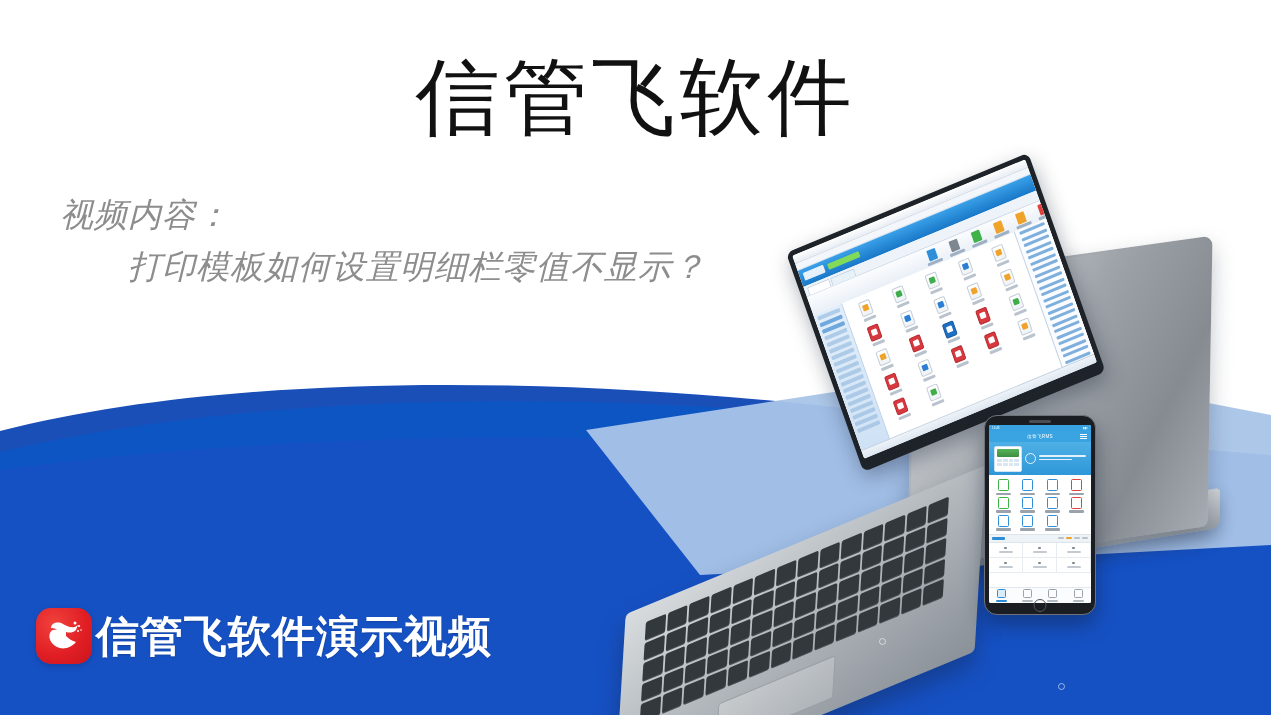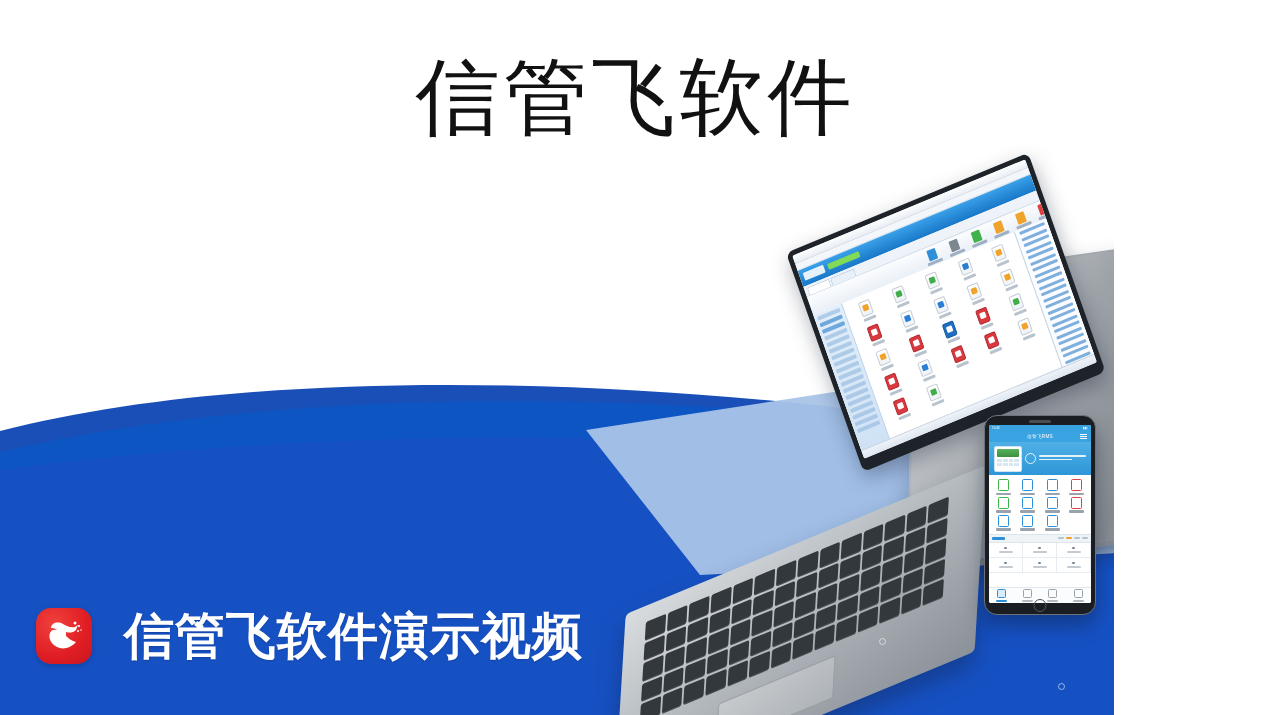--- a/index.html
+++ b/index.html
@@ -2,21 +2,21 @@
 <html><head>
 <meta charset="utf-8">
 <style>
   html,body{margin:0;padding:0;}
   body{
     width:1271px;height:715px;
     background:#ffffff;
     font-family:"Liberation Sans","DejaVu Sans",sans-serif;
     overflow:hidden;
   }
-  .slide{position:relative;width:1114px;height:715px;overflow:hidden;background:#fff;}
+  .slide{position:relative;width:1271px;height:715px;overflow:hidden;background:#fff;}
 
   
   .wave-layer{position:absolute;left:0;top:0;width:1271px;height:715px;}
   .wave-svg{position:absolute;left:0;top:0;}
 
   
   .title{
     position:absolute;left:0;top:52px;width:1271px;
     text-align:center;
     font-family:"Liberation Serif","DejaVu Serif",serif;
@@ -180,22 +180,22 @@
   .brand-logo{
     width:56px;height:56px;border-radius:15px;
     background:radial-gradient(circle at 32% 28%,#f0413c 0%,#e01e24 58%,#c8161c 100%);
     position:relative;flex:0 0 auto;
     box-shadow:0 2px 6px rgba(0,0,0,.18);
   }
   .brand-logo .bird{
     position:absolute;left:9px;top:11px;width:38px;height:34px;
   }
   .brand-name{
-    margin-left:32px;
-    font-size:50px;line-height:46px;font-weight:bold;color:#ffffff;
+    margin-left:4px;
+    font-size:43px;line-height:46px;font-weight:bold;color:#ffffff;
     letter-spacing:1px;white-space:nowrap;
     text-shadow:0 1px 2px rgba(0,0,0,.18);
   }
   .brand-tag{
     margin-left:14px;margin-top:13px;
     font-size:17px;line-height:22px;font-weight:bold;
     color:#ffd400;white-space:nowrap;letter-spacing:.4px;
   }
   .dot{position:absolute;border:1px solid rgba(255,255,255,.55);border-radius:50%;background:transparent;}
   .d1{left:879px;top:638px;width:5px;height:5px;}
@@ -209,20 +209,24 @@
   <div class="wave-layer">
     <svg class="wave-svg" width="1271" height="715" viewBox="0 0 1271 715">
       <path d="M0,431 C 230,372 560,375 860,410 C 1040,431 1170,448 1271,455 L1271,715 L0,715 Z" fill="#1a4fb8"></path>
       <path d="M0,452 C 260,391 600,389 900,424 C 1070,444 1180,458 1271,466 L1271,715 L0,715 Z" fill="#0e55c4"></path>
       <path d="M0,470 C 300,430 640,428 930,460 C 1090,478 1190,490 1271,497 L1271,715 L0,715 Z" fill="#1651c4"></path>
     </svg>
   </div>
 
   <div class="title">信管飞软件</div>
 
+  <div class="sub-block">
+    <div class="sub-line1">视频内容：</div>
+    <div class="sub-line2">打印模板如何设置明细栏零值不显示？</div>
+  </div>
 
   <div class="devices">
 
     <svg class="plane" width="691" height="400" viewBox="0 0 691 400">
       <path d="M6,185 L430,120 L691,170 L691,300 L120,330 Z" fill="#a9c4e8" opacity="0.95"></path>
     </svg>
 
     <div class="rear-base"></div>
     <div class="rear-laptop"></div>
 

